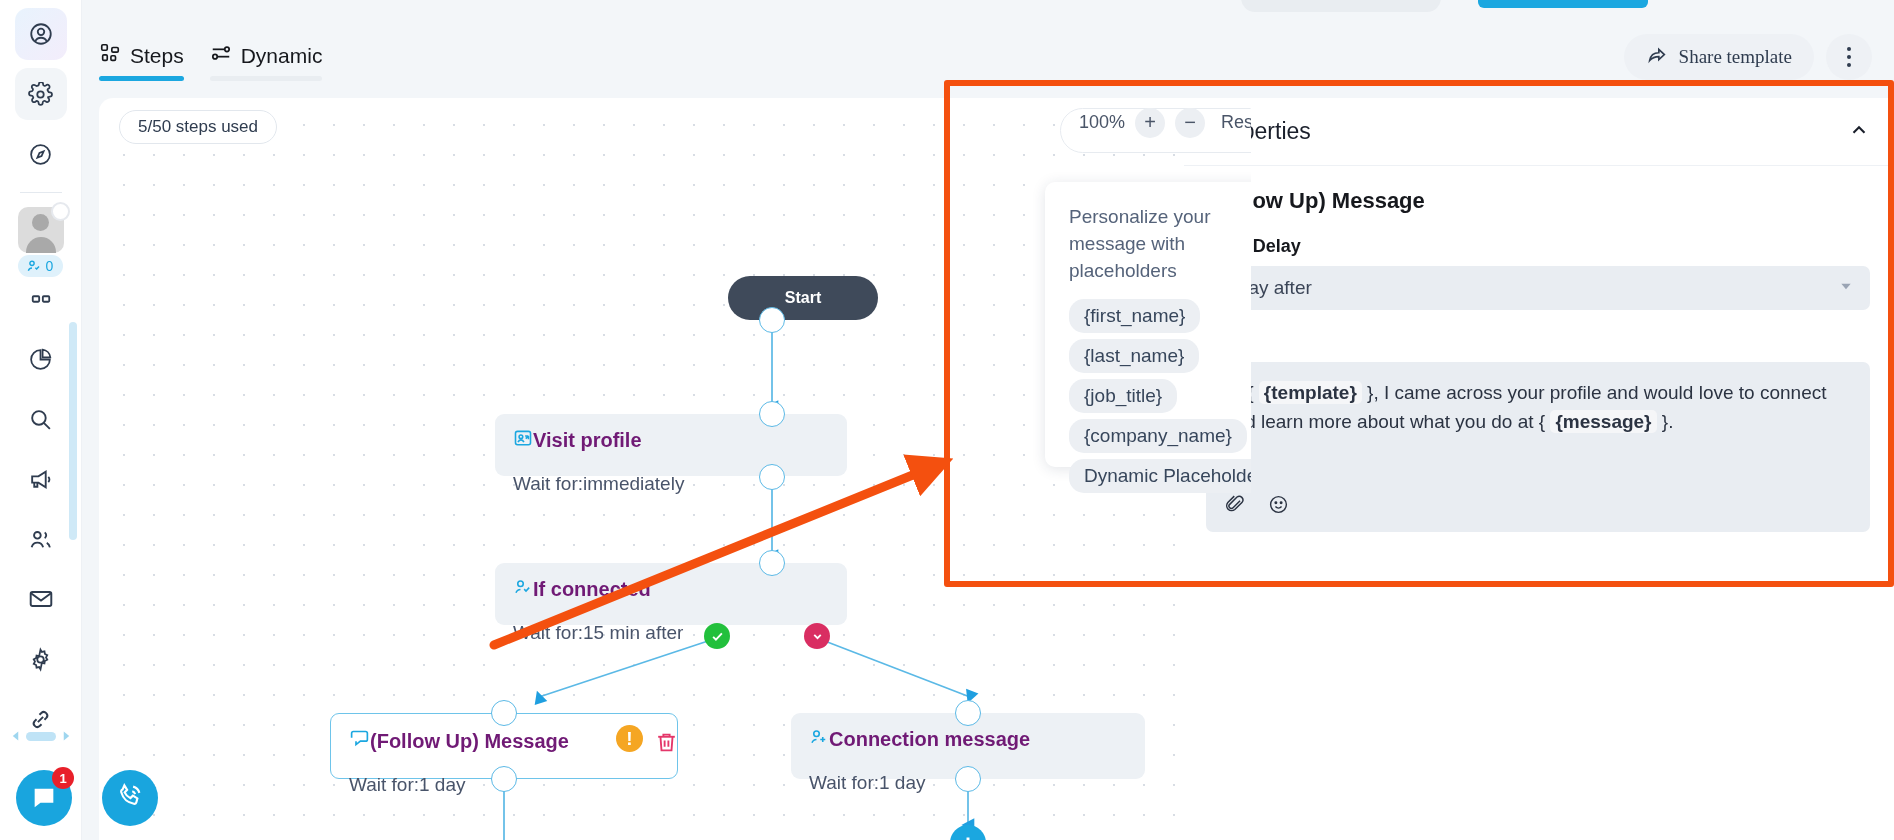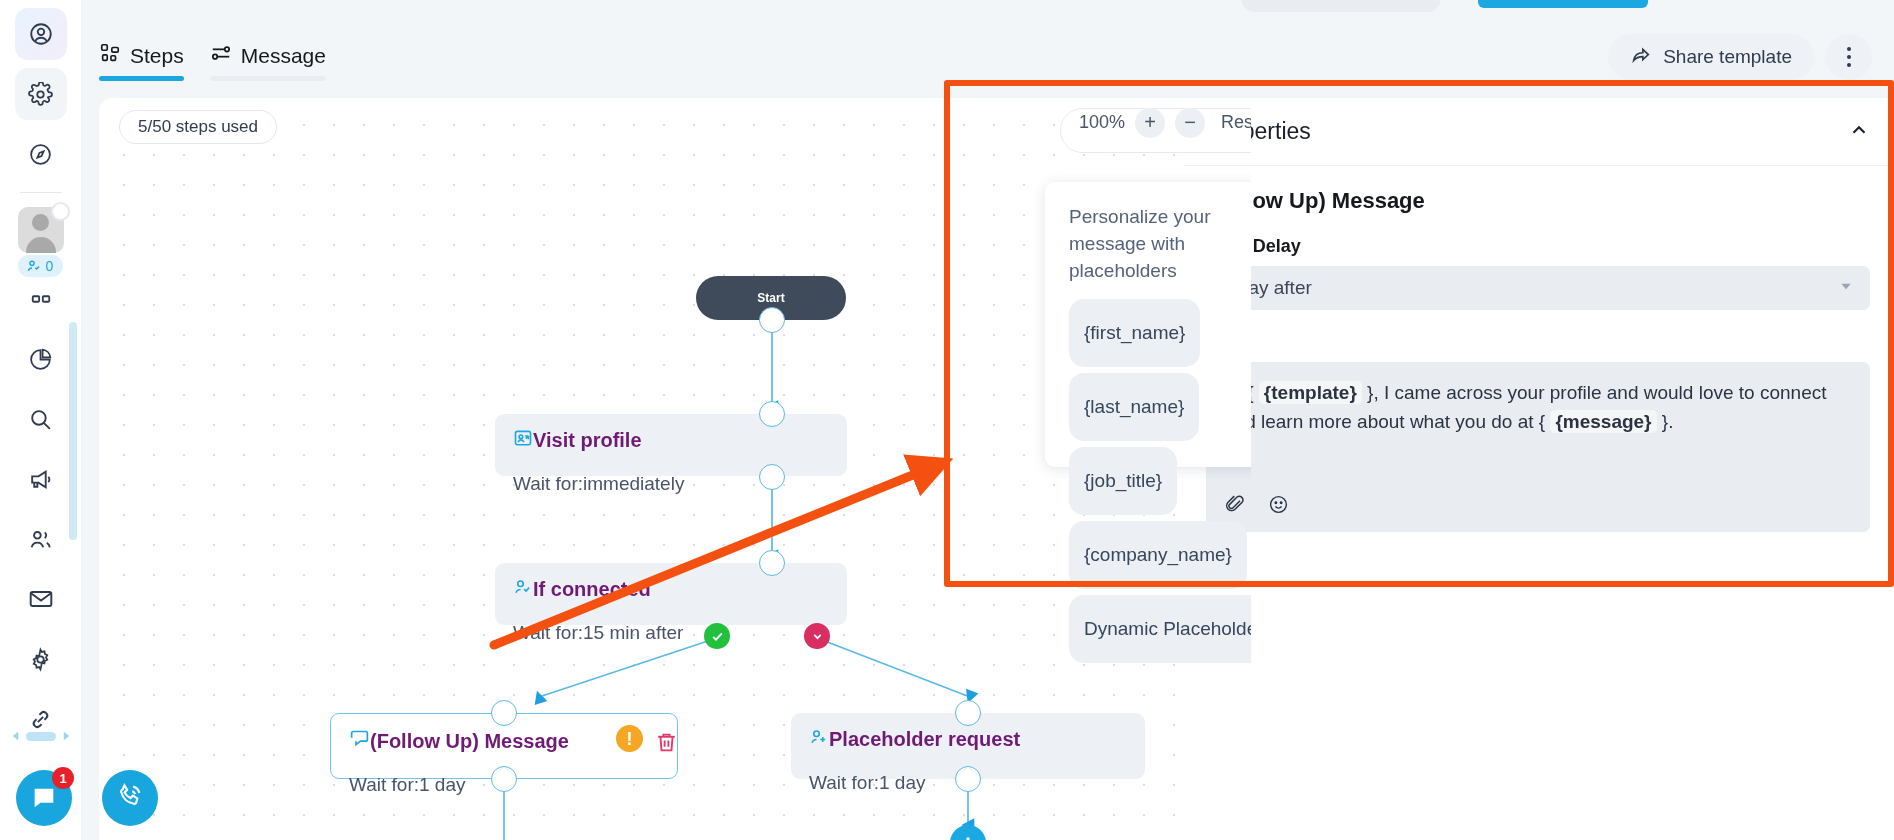--- a/index.html
+++ b/index.html
@@ -86,21 +86,21 @@
   .tab {
     display: flex; align-items: center; gap: 9px; font-size: 21px;
     padding-bottom: 12px; position: relative; color: #16181d;
   }
   .tab .underline {
     position: absolute; left: 0; right: 0; bottom: 0; height: 5px; border-radius: 3px;
   }
   .tab.active .underline { background: #1ba7e0; }
   .tab.inactive .underline { background: #e9edf1; }
 
-  .hdr-right { position: absolute; right: 22px; top: 34px; display: flex; align-items: flex-start; gap: 12px; }
+  .hdr-right { position: absolute; right: 22px; top: 34px; display: flex; align-items: flex-start; gap: 12px; font-family: Liberation Serif, serif; }
   .share-btn {
     height: 46px; padding: 0 22px; border-radius: 23px; background: #eef1f5;
     display: flex; align-items: center; gap: 11px; font-size: 19px; color: #2f3c4f;
   }
   .kebab-btn {
     width: 46px; height: 46px; border-radius: 23px; background: #eef1f5;
     display: flex; align-items: center; justify-content: center; gap: 4px; flex-direction: column;
   }
   .kebab-btn i { width: 4px; height: 4px; border-radius: 50%; background: #2f3c4f; display:block; }
 
@@ -131,22 +131,22 @@
   
   .node {
     position: absolute; border-radius: 9px; background: #edf1f5; z-index: 5;
     padding: 14px 18px;
   }
   .node .title { font-size: 20px; font-weight: 700; color: #701a75; display:flex; align-items:center; }
   .node .sub { font-size: 19px; color: #49546a; margin-top: 20px; }
   .node.selected { background: #ffffff; border: 1.6px solid #6ec4ea; }
 
   .start-node {
-    position: absolute; left: 597px; top: 178px; width: 150px; height: 44px;
-    background: #3f4a5a; border-radius: 22px; color: #fff; font-size: 12px; font-weight: 700;
+    position: absolute; left: 629px; top: 178px; width: 150px; height: 44px;
+    background: #3f4a5a; border-radius: 22px; color: #fff; font-size: 16px; font-weight: 700;
     display: flex; align-items: center; justify-content: center; z-index: 6;
   }
 
   .port {
     position: absolute; width: 26px; height: 26px; border-radius: 50%;
     background: #fff; border: 1.6px solid #5bb9e6; z-index: 7;
   }
   .badge-ok, .badge-no {
     position: absolute; width: 26px; height: 26px; border-radius: 50%;
     display: flex; align-items: center; justify-content: center; z-index: 9; color: #fff;
@@ -166,21 +166,21 @@
 
   
   .ph-pop {
     position: absolute; left: 963px; top: 182px; width: 292px; height: 285px;
     background: #fff; border-radius: 10px; box-shadow: 0 2px 14px rgba(30,50,80,.13);
     z-index: 15; padding: 22px 24px;
   }
   .ph-title { font-size: 19px; color: #55637a; line-height: 1.42; width: 215px; }
   .ph-chips { margin-top: 14px; display: flex; flex-direction: column; align-items: flex-start; gap: 6px; }
   .ph-chip {
-    background: #eceff3; border-radius: 15px; padding: 23px 15px; font-size: 19px; color: #37465b;
+    background: #eceff3; border-radius: 15px; padding: 6px 15px; font-size: 19px; color: #37465b;
   }
 
   
   .props {
     position: absolute; left: 1184px; top: 98px; width: 710px; height: 742px; background: #fff;
   }
   .props-head {
     height: 68px; border-bottom: 1px solid #eef1f5;
     display: flex; align-items: center; justify-content: space-between; padding: 0 24px 0 22px;
   }
@@ -384,21 +384,21 @@
         </div>
         <div class="tab inactive">
           <span>
             <svg width="22" height="22" viewBox="0 0 24 24" fill="none" stroke="#16181d" stroke-width="1.9">
               <path d="M3 8h13"></path>
                 <circle cx="18.5" cy="8" r="2.4"></circle>
               <path d="M21 16H8"></path>
                 <circle cx="5.5" cy="16" r="2.4"></circle>
             </svg>
           </span>
-          <span>Message</span>
+          <span>Dynamic</span>
           <span class="underline"></span>
         </div>
       </div>
 
       <div class="hdr-right">
         <div class="share-btn">
           <span>
             <svg width="22" height="22" viewBox="0 0 24 24" fill="none" stroke="#2f3c4f" stroke-width="1.8">
               <path d="M4 18c1-6 5-8.5 10-8.5V6l6 5.5-6 5.5v-3.3c-4 0-7 .9-10 4.3z"></path>
             </svg>
@@ -505,21 +505,21 @@
 
       <div class="node" style="left:692px; top:615px; width:354px; height:66px;">
         <div class="title">
           <span>
             <svg width="20" height="20" viewBox="0 0 24 24" fill="none" stroke="#1ba7e0" stroke-width="1.9">
               <circle cx="9" cy="8" r="3.3"></circle>
                 <path d="M3.6 19c.9-2.7 3-4.1 5.4-4.1"></path>
                 <path d="M16.5 12v6M13.5 15h6"></path>
             </svg>
           </span>
-          <span>Placeholder request</span>
+          <span>Connection message</span>
         </div>
         <div class="sub">Wait for:1 day</div>
       </div>
       <div class="port" style="left:856px; top:602px;"></div>
       <div class="port" style="left:856px; top:668px;"></div>
       <div class="plus-node" style="left:851px; top:727px;">
         <svg width="22" height="22" viewBox="0 0 24 24" fill="none" stroke="#fff" stroke-width="3.2">
           <path d="M12 6v12M6 12h12"></path>
         </svg>
       </div>

